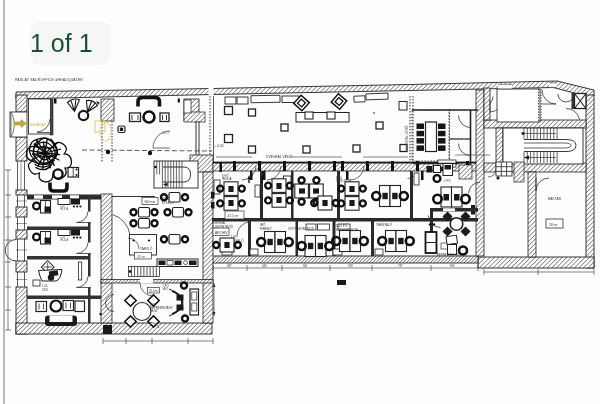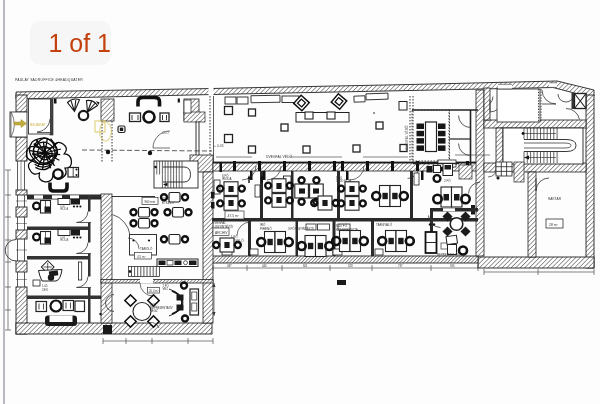--- a/index.html
+++ b/index.html
@@ -1,18 +1,18 @@
 <!DOCTYPE html>
 <html><head>
 <meta charset="utf-8">
 <style>
 html,body{margin:0;padding:0;width:600px;height:404px;background:#fdfdfe;overflow:hidden;
 font-family:"Liberation Sans", sans-serif;}
 #badge{position:absolute;left:30px;top:21px;width:81px;height:44px;background:#f6f6f7;
-border-radius:10px;color:#c2410c;font-size:25px;line-height:44px;text-align:right;}
+border-radius:10px;color:#14532d;font-size:25px;line-height:44px;text-align:left;}
 #title{position:absolute;left:15px;top:77.5px;font-size:3.4px;color:#333;letter-spacing:.2px;}
 svg{position:absolute;left:0;top:0;}
 text{font-family:"Liberation Sans", sans-serif;}
 </style>
 </head>
 <body>
 
 <div style="position:absolute;left:3px;top:0;width:1.5px;height:404px;background:#b9b9c0;"></div>
 
 <div id="badge">1 of 1</div>

